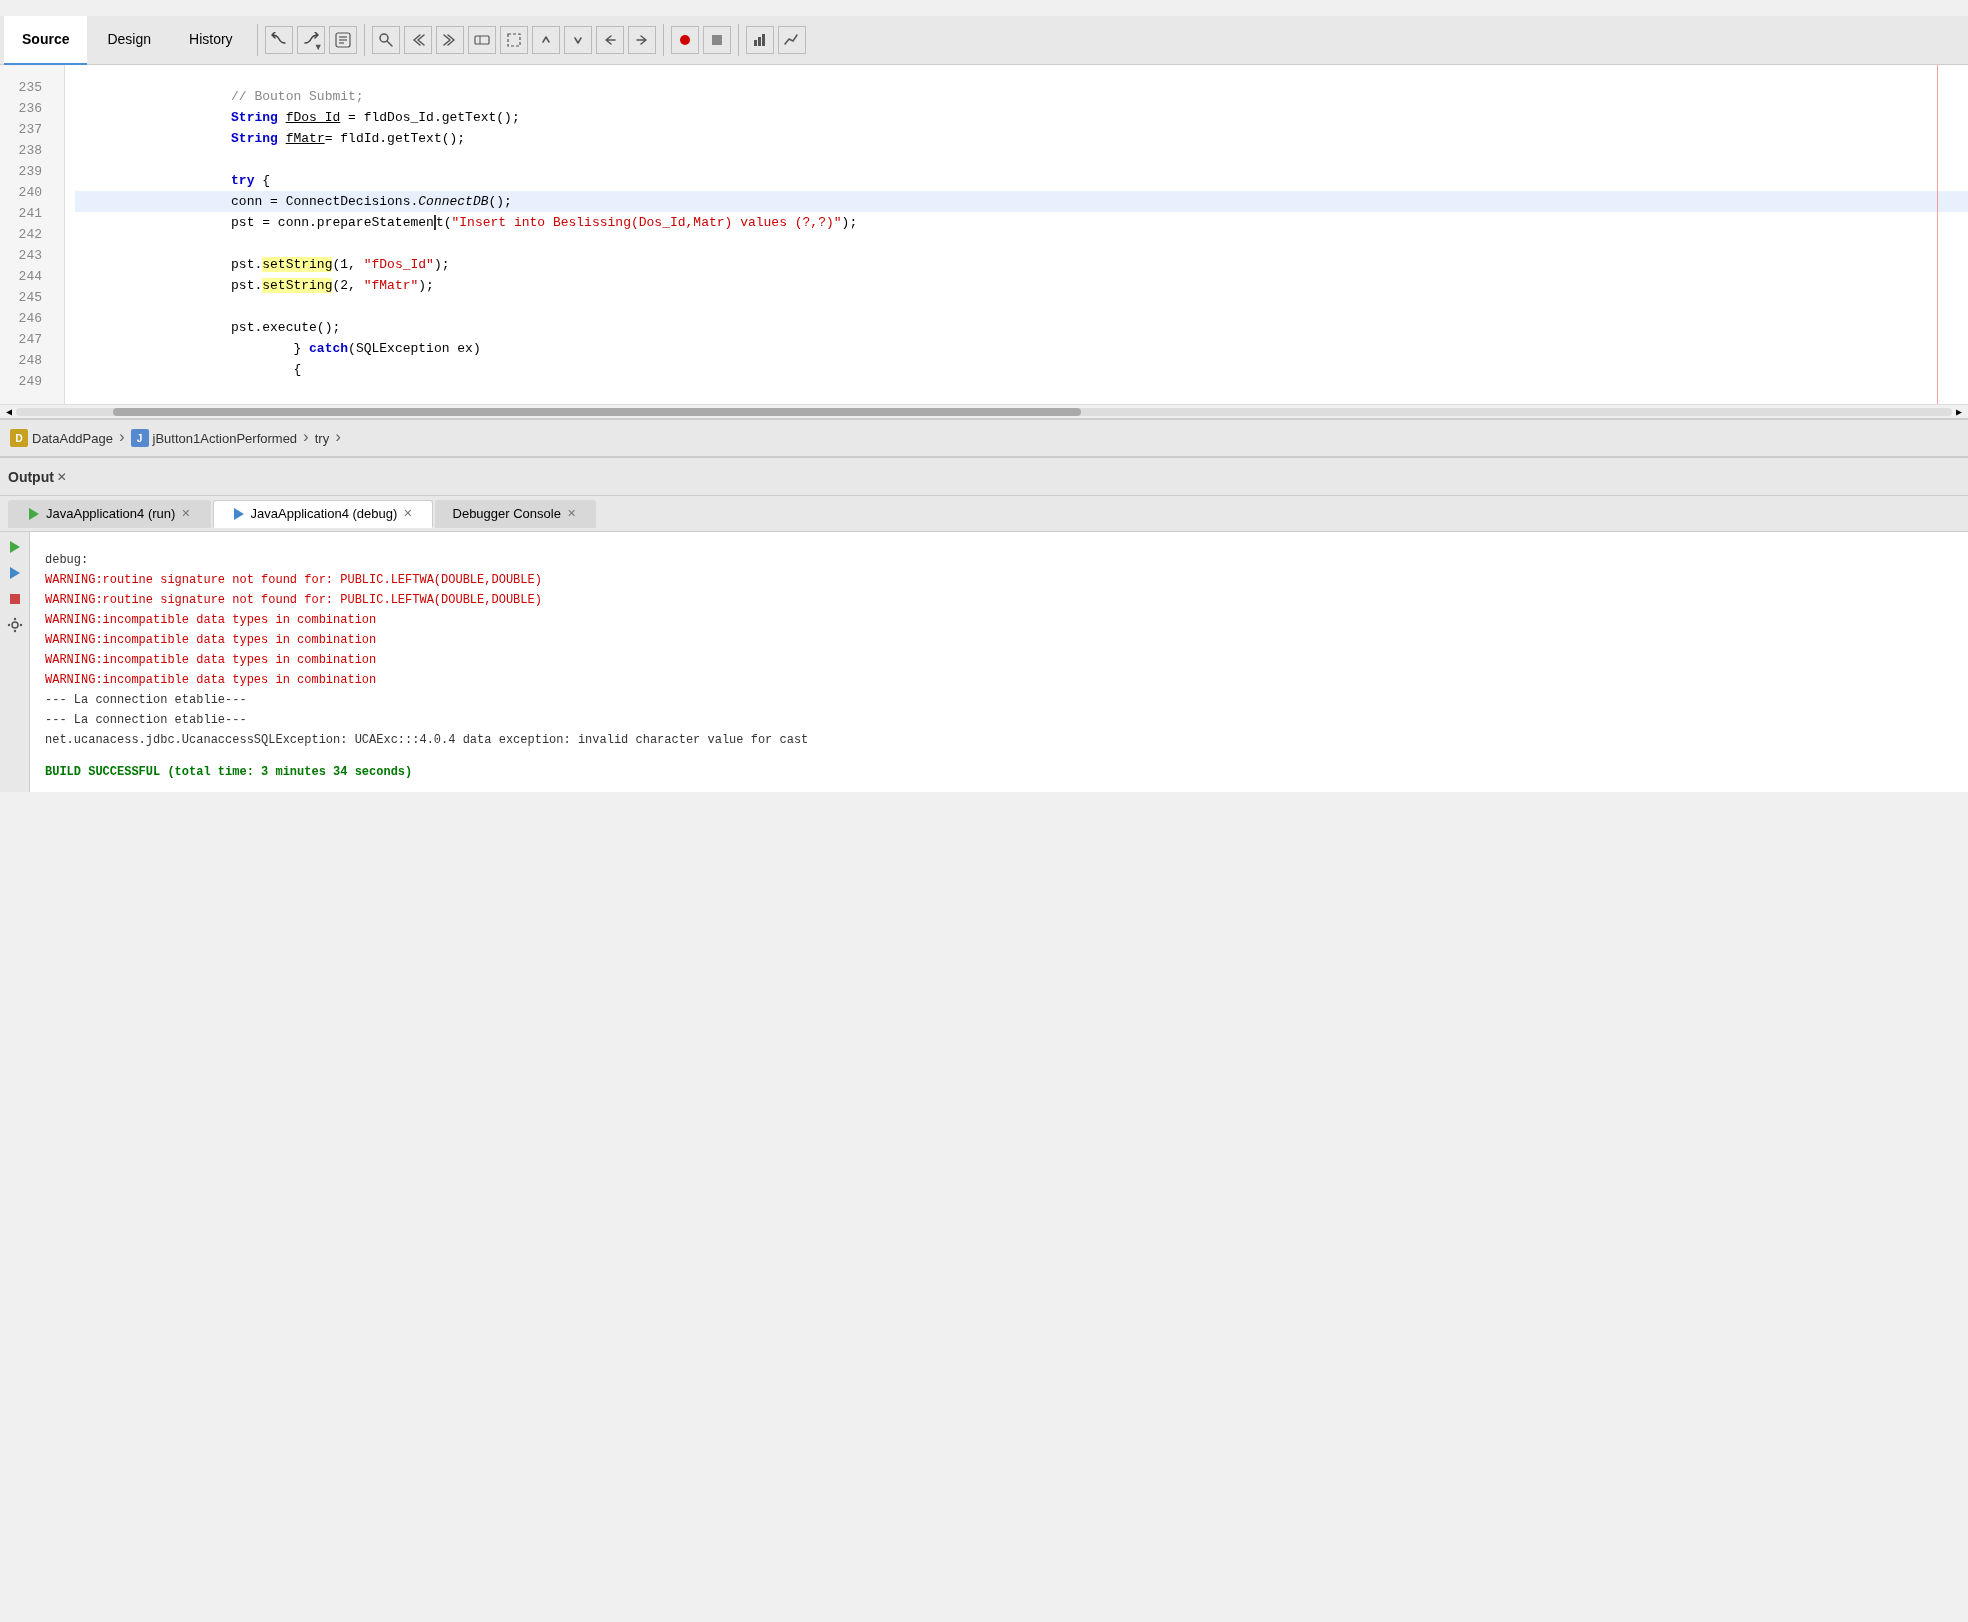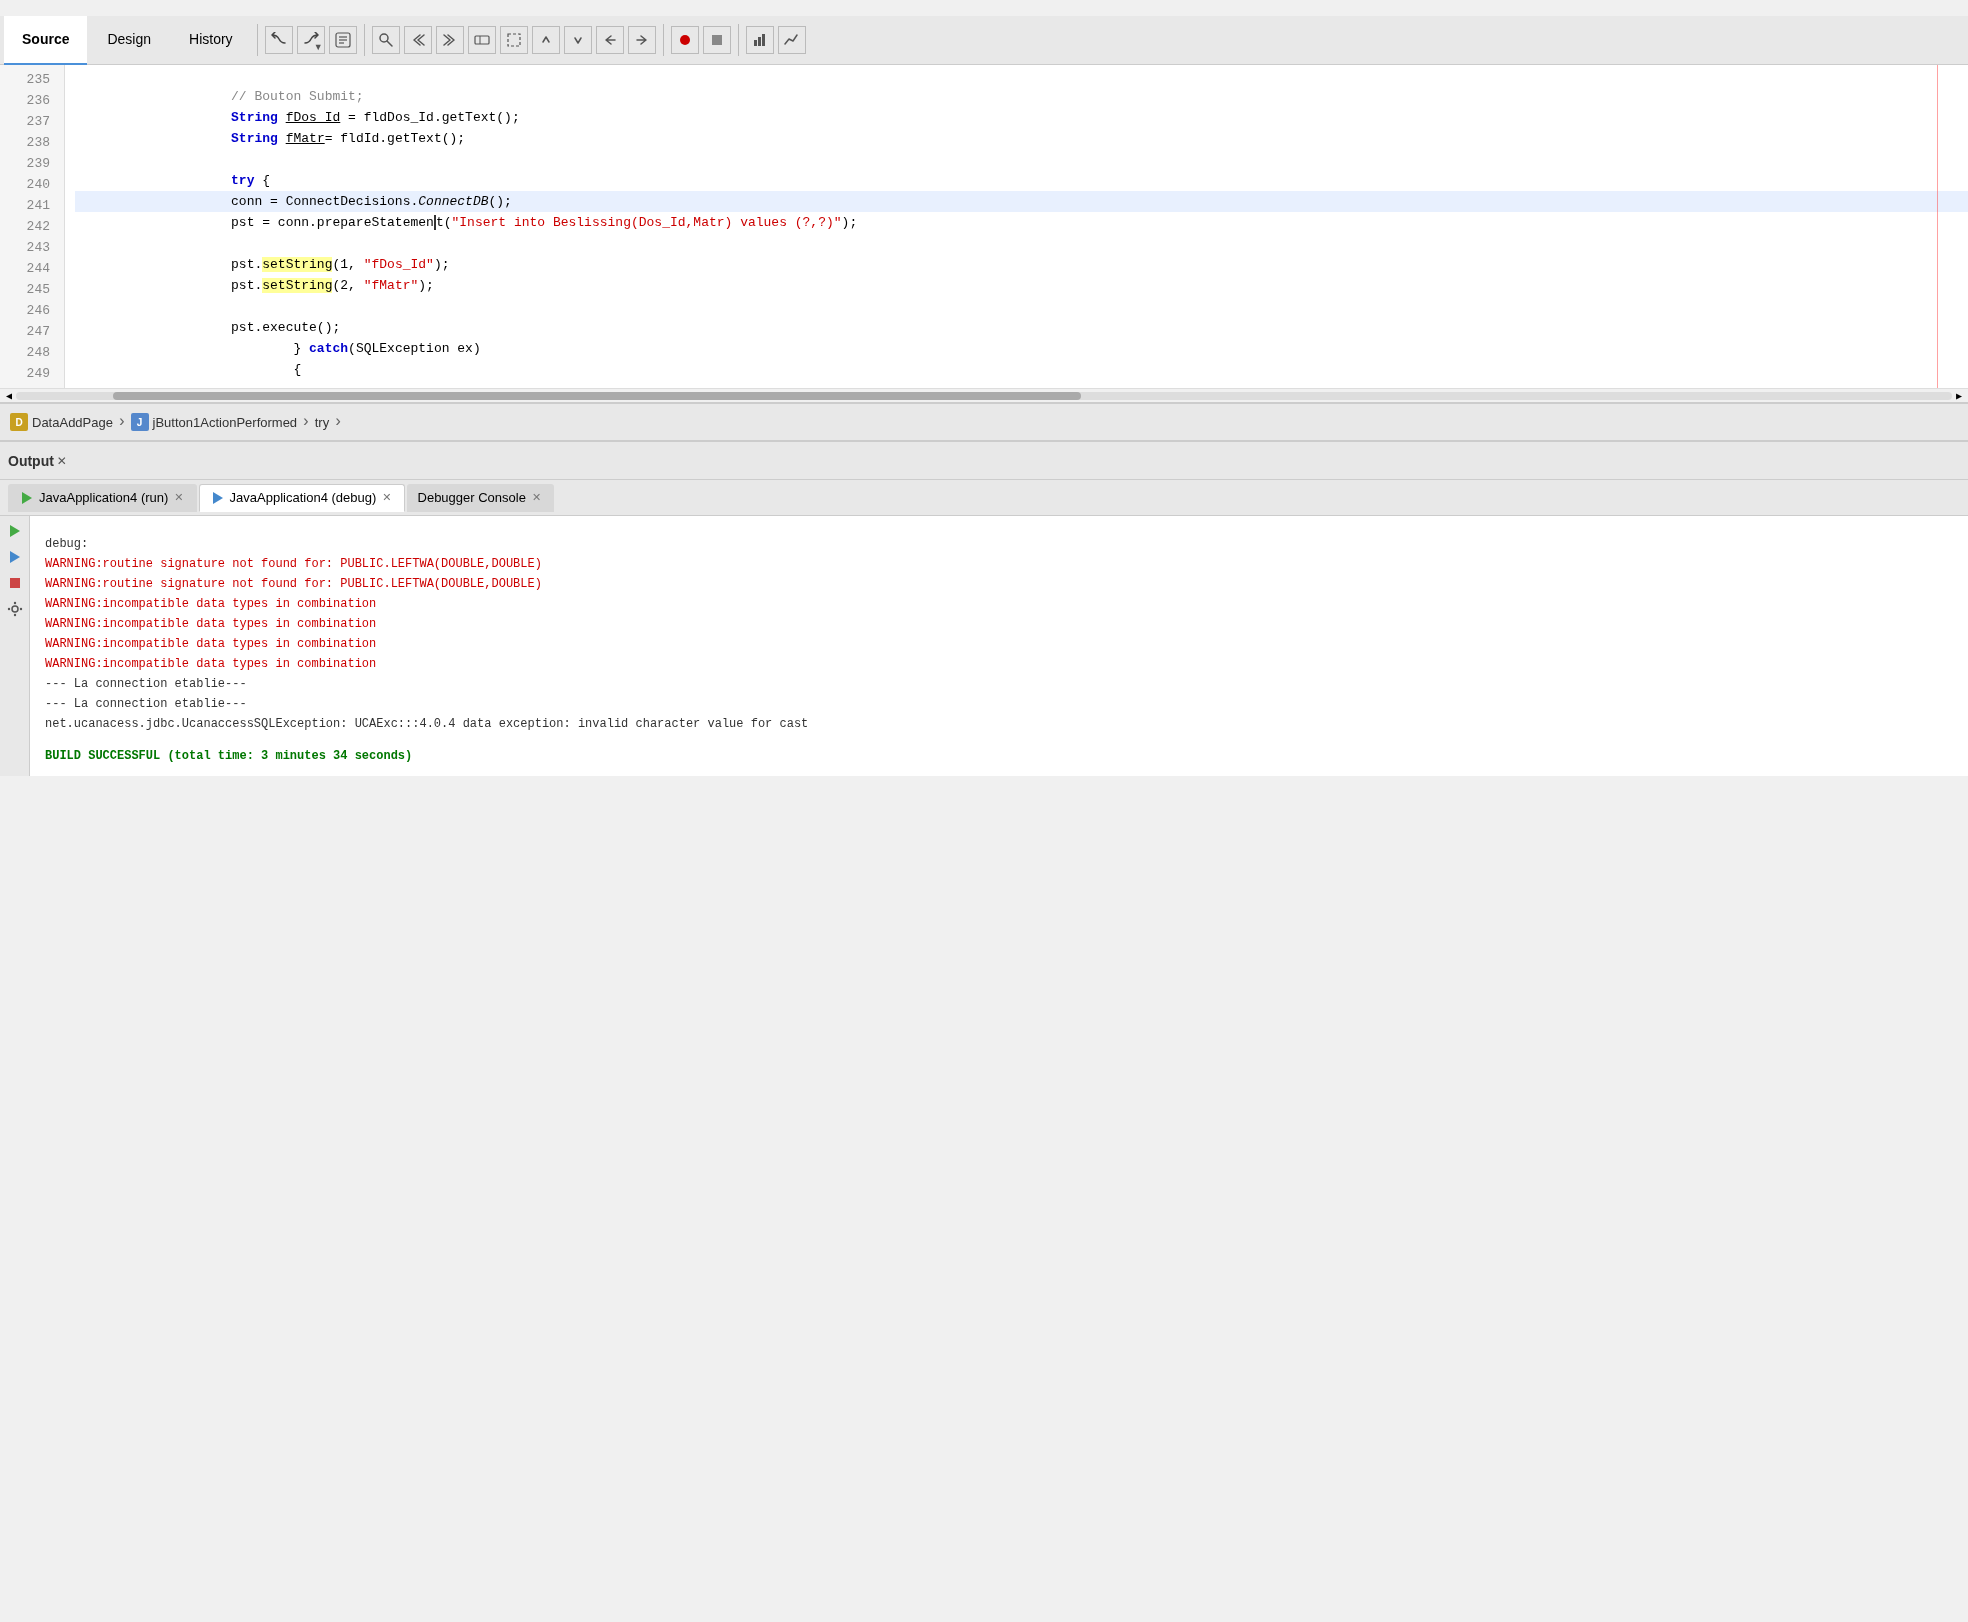--- a/index.html
+++ b/index.html
@@ -57,21 +57,21 @@
       position: relative;
       border-bottom: 1px solid #ccc;
     }
     .code-container {
       display: flex;
       overflow: hidden;
     }
     .line-numbers {
       background: #f5f5f5;
       border-right: 1px solid #ddd;
-      padding: 4px;
+      padding: 12px;
       width: 65px;
       min-width: 65px;
       user-select: none;
     }
     .line-number {
       display: block;
       text-align: right;
       padding: 0 10px 0 0;
       font-size: 13px;
       color: #888;
@@ -199,21 +199,21 @@
       background: #e8e8e8;
       border-bottom: 1px solid #ccc;
       height: 36px;
       padding: 0 8px;
       gap: 2px;
     }
     .output-tab {
       display: flex;
       align-items: center;
       gap: 4px;
-      padding: 4px 10px;
+      padding: 4px 17px;
       font-size: 13px;
       font-family: Arial, sans-serif;
       cursor: pointer;
       border: 1px solid transparent;
       background: #d8d8d8;
       border-radius: 3px 3px 0 0;
       height: 28px;
     }
     .output-tab.active {
       background: #ffffff;

